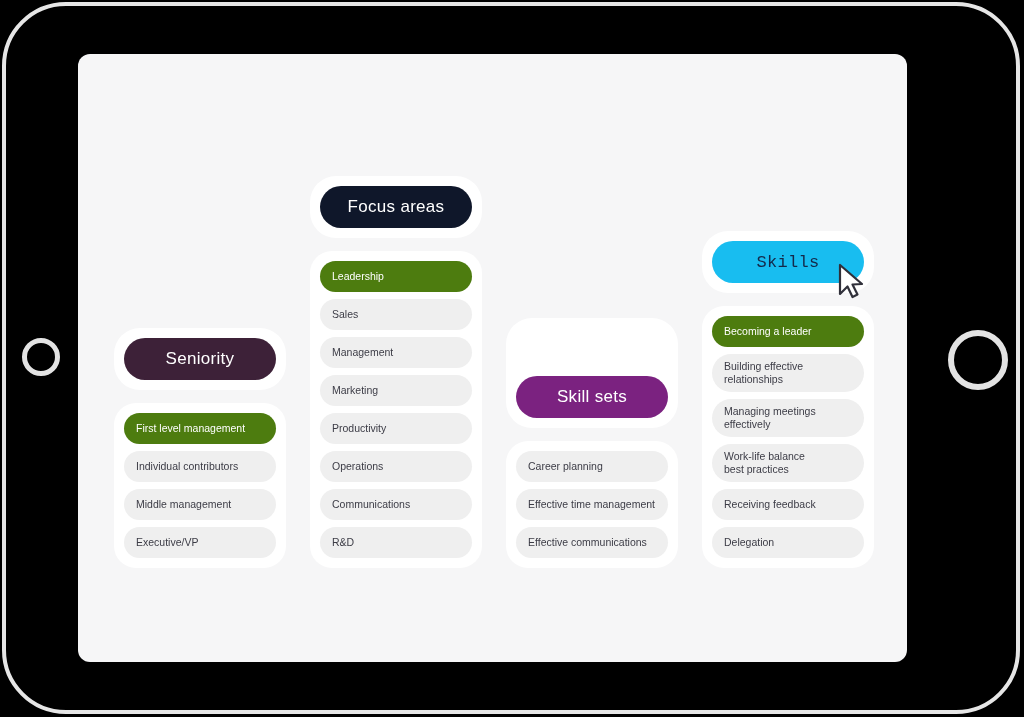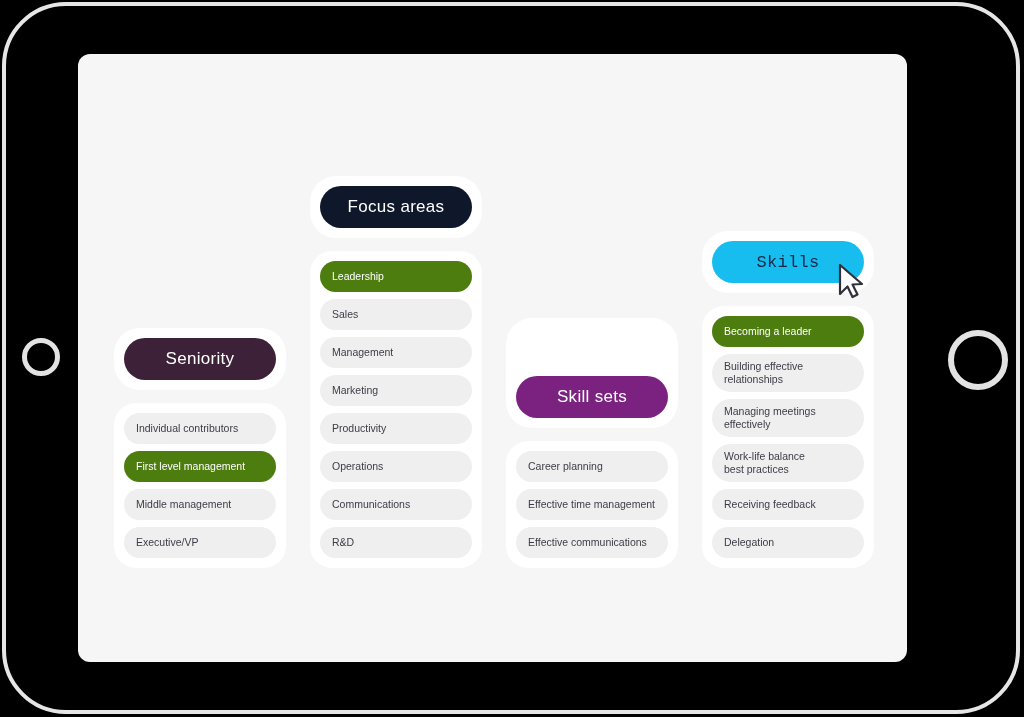--- a/index.html
+++ b/index.html
@@ -170,22 +170,22 @@
   <div class="home-button-left"></div>
   <div class="home-button-right"></div>
 
   <div class="screen">
     <div class="board" id="board">
         <div class="column">
           <div class="header-card">
             <div class="header-pill" style="background: rgb(61, 33, 56); color: rgb(255, 255, 255);">Seniority</div>
           </div>
           <div class="items-card">
+            <div class="item-pill selected">First level management</div>
             <div class="item-pill">Individual contributors</div>
-            <div class="item-pill selected">First level management</div>
             <div class="item-pill">Middle management</div>
             <div class="item-pill">Executive/VP</div>
           </div>
         </div>
         <div class="column">
           <div class="header-card">
             <div class="header-pill" style="background: #0f172a; color: rgb(255, 255, 255);">Focus areas</div>
           </div>
           <div class="items-card">
             <div class="item-pill selected">Leadership</div>

